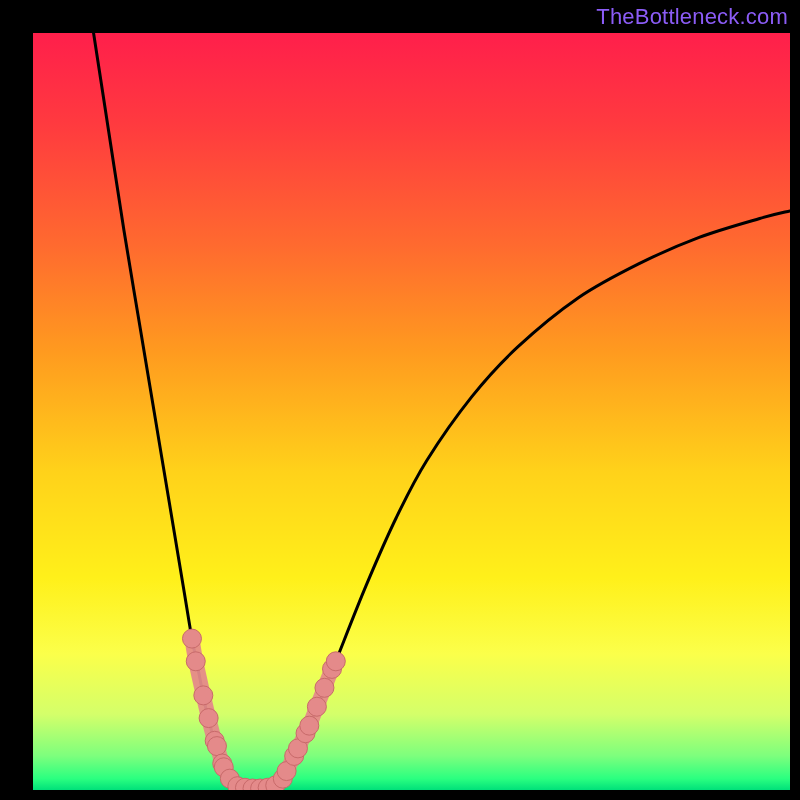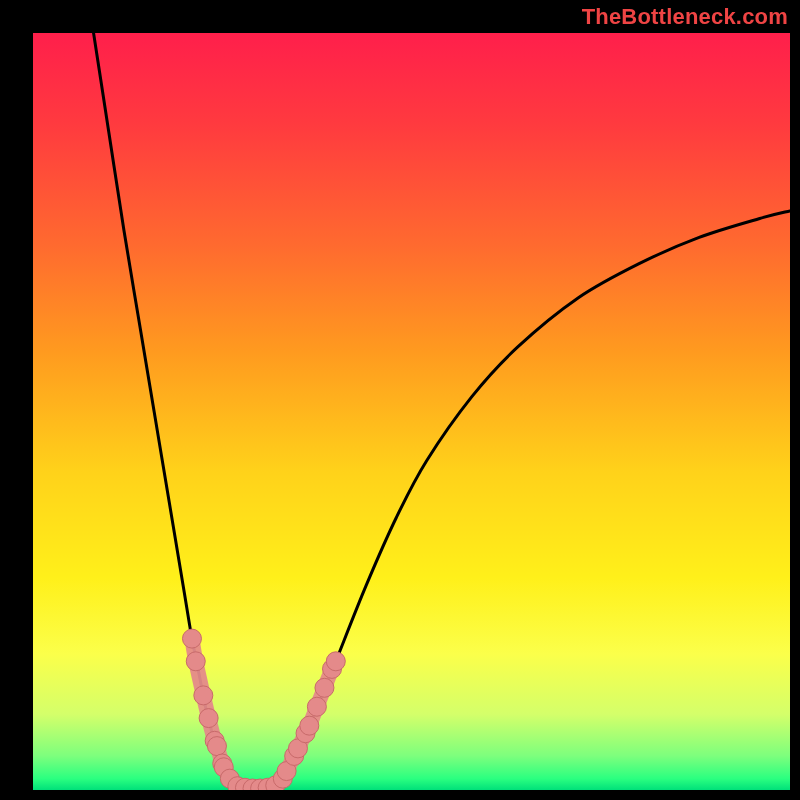--- a/index.html
+++ b/index.html
@@ -17,23 +17,23 @@
     background: #000;
   }
   .plot {
     position: absolute;
     background: #fff;
   }
   .watermark {
     position: absolute;
     top: 4px;
     right: 12px;
-    color: #ef4444;
+    color: #8b5cf6;
     font-size: 22px;
-    font-weight: 700;
+    font-weight: 400;
     letter-spacing: 0.2px;
   }
   svg { display: block; }
 </style>
 </head>
 <body>
 
 <div class="frame">
   <div class="plot" id="plot" style="left: 33px; top: 33px; width: 757px; height: 757px;">
       <svg width="757" height="757" viewBox="0 0 757 757">

